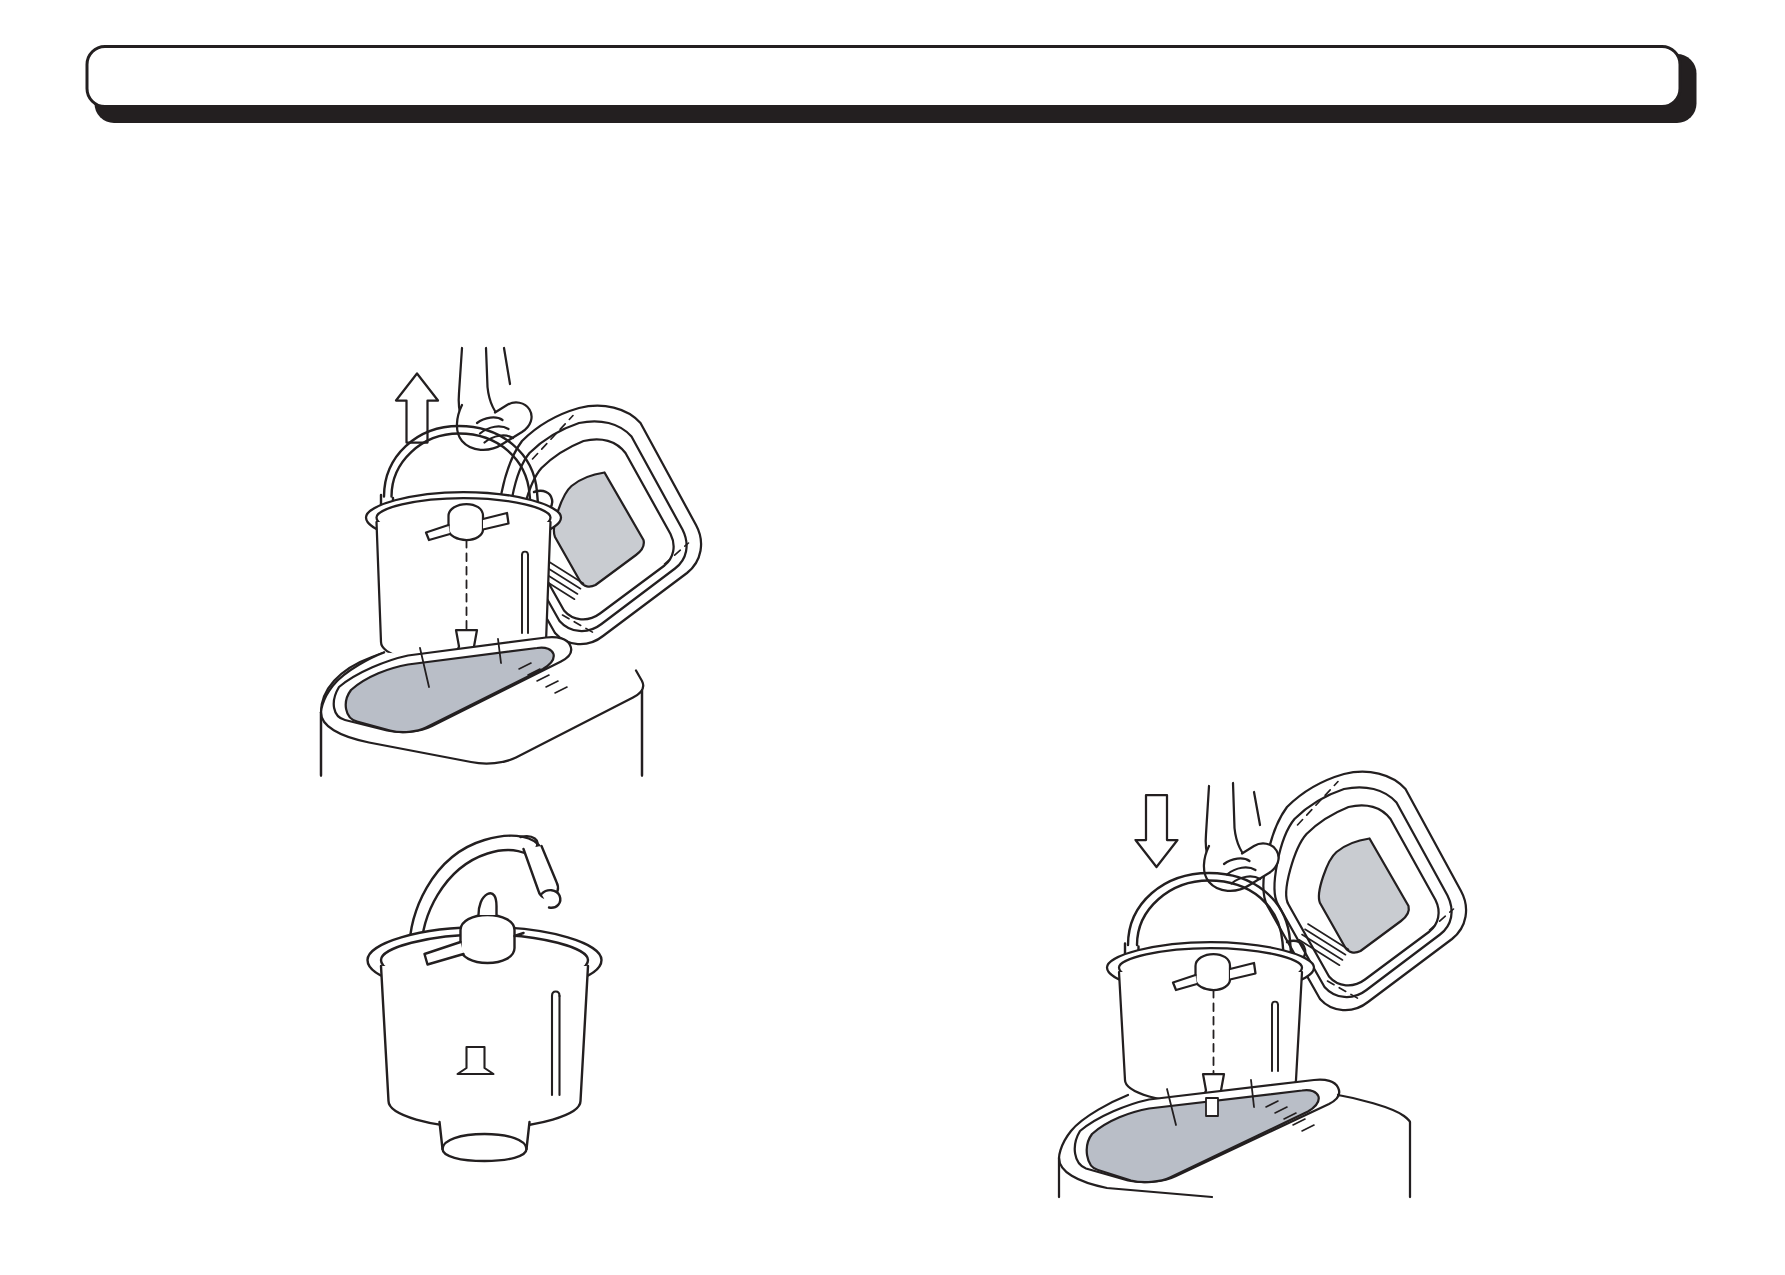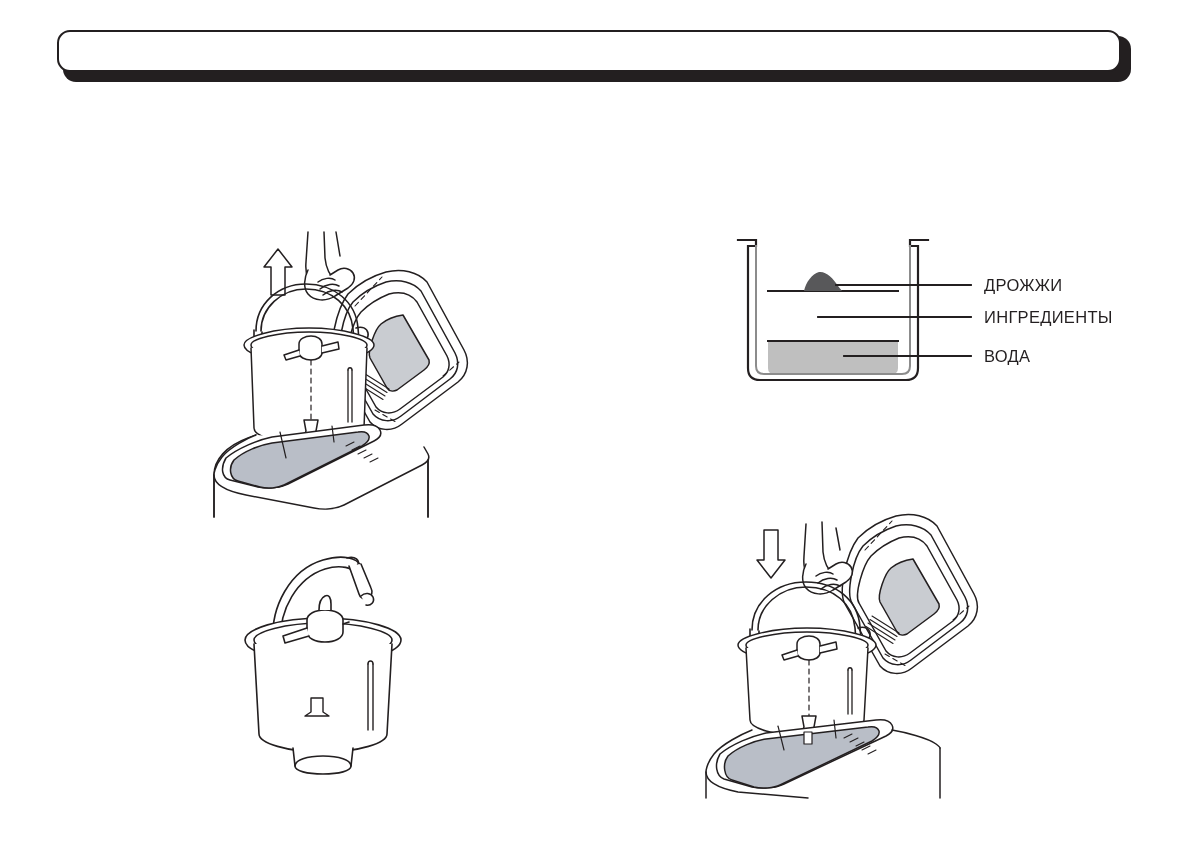--- a/index.html
+++ b/index.html
@@ -328,49 +328,14 @@
           <path d="M180 256 L188 252"></path>
         </g>
 
         <path d="M18 274 L18 300"></path>
         <path d="M252 250 L252 300"></path>
         <path d="M204 232 C216 234 240 240 248 246 C252 249 252 250 252 250" fill="#ffffff"></path>
       </g>
     </svg>
   </div>
 
-  <div class="fig" id="fig-layers-diagram">
-    <svg viewBox="0 0 420 160" width="420" height="160" fill="none" stroke="#231f20" stroke-width="2" stroke-linecap="square" stroke-linejoin="miter">
-
-      <g>
-
-        <rect x="42" y="63" width="130" height="50" fill="#ffffff" stroke="none"></rect>
-
-        <path d="M42 113 L172 113 L172 140 Q172 146 166 146 L48 146 Q42 146 42 140 Z" fill="#bfbfbf" stroke="none"></path>
-
-        <path d="M42 113 L172 113" stroke="#231f20" stroke-width="2"></path>
-
-        <path d="M42 63 L172 63" stroke="#231f20" stroke-width="2"></path>
-
-        <path d="M78 63 C80 54 86 46 93 44 C100 43 107 50 112 58 L116 63 Z" fill="#58585a" stroke="none"></path>
-      </g>
-
-      <g>
-
-        <path d="M12 12 L30 12 L30 18 L22 18 L22 140 Q22 152 34 152 L180 152
-                 Q192 152 192 140 L192 18 L184 18 L184 12 L202 12" fill="none" stroke="#231f20" stroke-width="2.2"></path>
-
-        <path d="M30 18 L30 138 Q30 146 38 146 L176 146 Q184 146 184 138 L184 18" fill="none" stroke="#8c8c8c" stroke-width="2"></path>
-      </g>
-
-      <g stroke="#231f20" stroke-width="1.8">
-        <path d="M110 57 L245 57"></path>
-        <path d="M92 89 L245 89"></path>
-        <path d="M118 128 L245 128"></path>
-      </g>
-
-      <text class="layer-label" x="258" y="63" stroke="none">ДРОЖЖИ</text>
-      <text class="layer-label" x="258" y="95" stroke="none">ИНГРЕДИЕНТЫ</text>
-      <text class="layer-label" x="258" y="134" stroke="none">ВОДА</text>
-    </svg>
-  </div>
 
 </div>
 
 </body></html>

